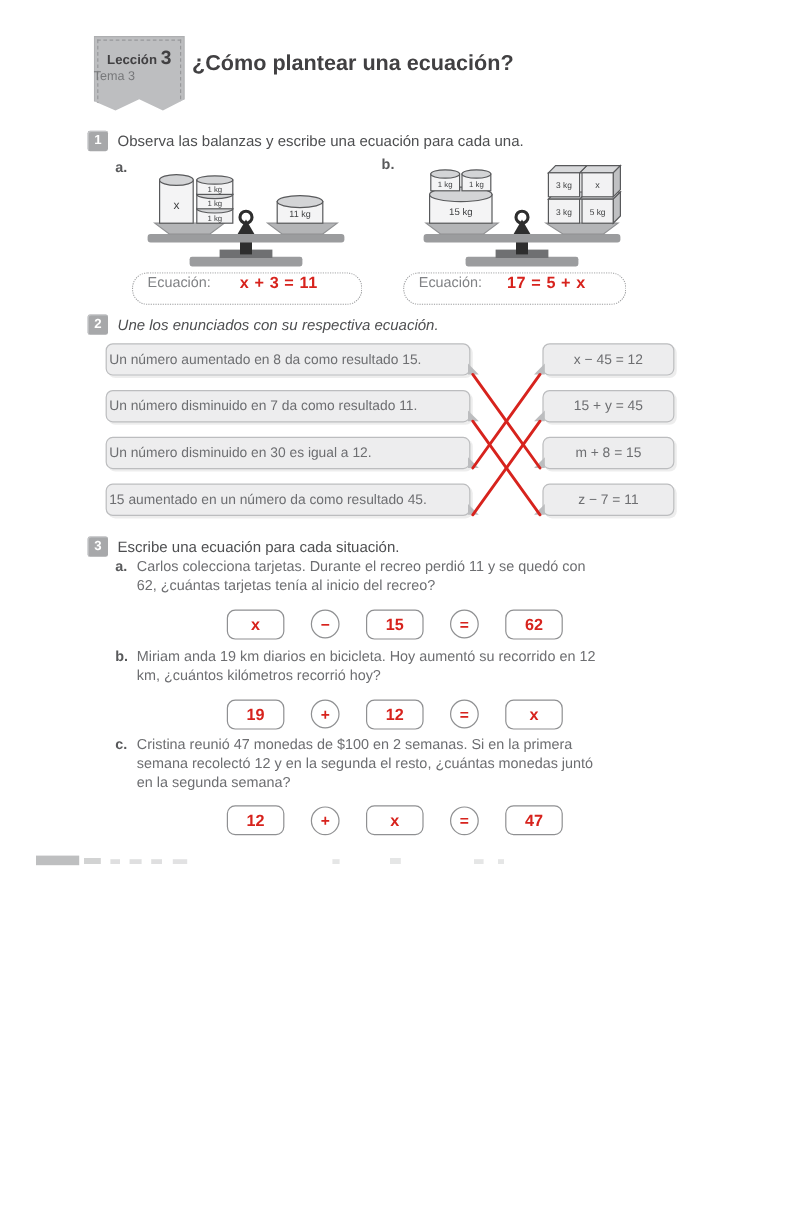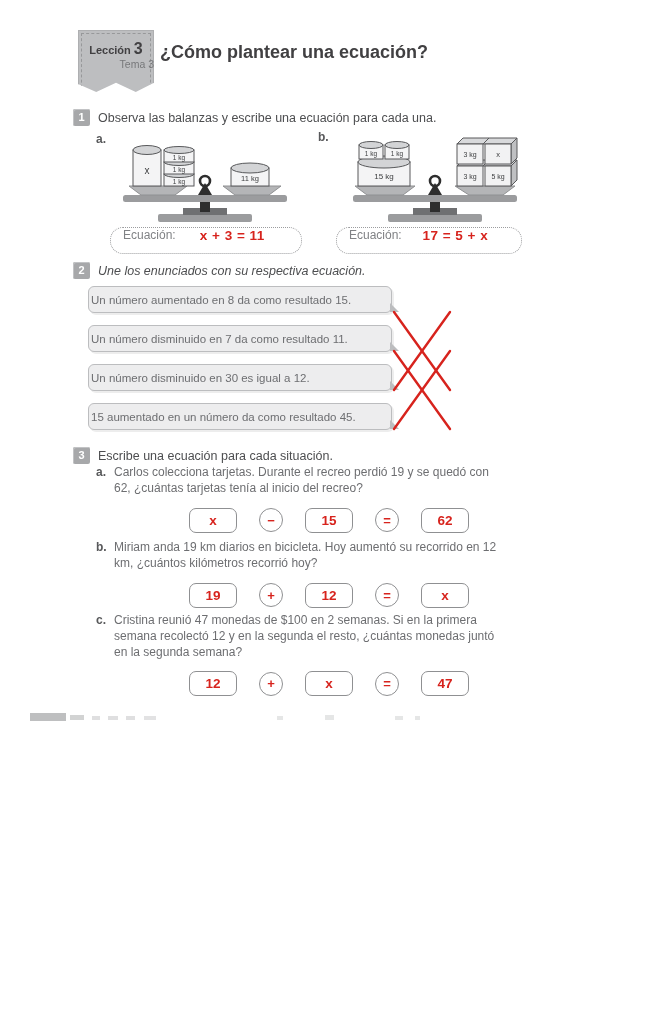--- a/index.html
+++ b/index.html
@@ -8,21 +8,21 @@
 
   
   .ribbon { position:absolute; left:78px; top:30px; width:76px; height:66px;
     background:#bdbec0;
     clip-path:polygon(0 0,100% 0,100% 80%,76% 94%,50% 80%,24% 94%,0 82%);
     box-shadow:inset 0 0 0 1px #aeafb1; }
   .ribbon-inner { position:absolute; inset:3px; border:1px dashed #97989a; border-bottom:none; }
   .ribbon-line1 { position:absolute; top:10px; width:100%; text-align:center;
     font-size:11px; font-weight:bold; color:#414042; }
   .ribbon-line1 .big3 { font-size:16px; }
-  .ribbon-line2 { position:absolute; top:28px; width:100%; text-align:right;
+  .ribbon-line2 { position:absolute; top:28px; width:100%; text-align:left;
     font-size:10.5px; color:#77787a; }
   .title { position:absolute; left:160px; top:42px; width:420px; text-align:left;
     font-size:18px; font-weight:bold; color:#414042; }
 
   
   .numbadge { position:absolute; width:17px; height:17px; background:#a7a8aa;
     color:#fff; font-size:11px; font-weight:bold; text-align:center; line-height:17px;
     border-radius:2px; box-shadow:inset 1px 1px 0 #c2c3c5; }
   .instr { position:absolute; font-size:12.5px; color:#4d4e50; }
 
@@ -188,33 +188,39 @@
 
   <div class="numbadge" style="left:73px; top:262px;">2</div>
   <div class="instr" style="left:98px; top:264px;font-style:italic;">Une los enunciados con su respectiva ecuación.</div>
 
   <div class="stmt-col" id="stmt-col">
       <div class="stmt">Un número aumentado en 8 da como resultado 15.</div>
       <div class="stmt">Un número disminuido en 7 da como resultado 11.</div>
       <div class="stmt">Un número disminuido en 30 es igual a 12.</div>
       <div class="stmt">15 aumentado en un número da como resultado 45.</div>
     </div>
+  <div class="eq-col" id="eq-col">
+      <div class="eqitem">x − 45 = 12</div>
+      <div class="eqitem">15 + y = 45</div>
+      <div class="eqitem">m + 8 = 15</div>
+      <div class="eqitem">z − 7 = 11</div>
+    </div>
   <svg class="matchsvg" id="match-lines" viewBox="0 0 60 160">
       <line x1="2" y1="26" x2="58" y2="104" stroke="#d7231d" stroke-width="2.4" stroke-linecap="round"></line>
       <line x1="2" y1="65" x2="58" y2="143" stroke="#d7231d" stroke-width="2.4" stroke-linecap="round"></line>
       <line x1="2" y1="104" x2="58" y2="26" stroke="#d7231d" stroke-width="2.4" stroke-linecap="round"></line>
       <line x1="2" y1="143" x2="58" y2="65" stroke="#d7231d" stroke-width="2.4" stroke-linecap="round"></line>
     </svg>
 
   <div class="numbadge" style="left:73px; top:447px;">3</div>
   <div class="instr" style="left:98px; top:449px;">Escribe una ecuación para cada situación.</div>
   <div id="problems">
       <div class="prob" style="top: 465px;">
         <span class="pletter">a.</span>
-        <div class="ptext">Carlos colecciona tarjetas. Durante el recreo perdió 19 y se quedó con 62, ¿cuántas tarjetas tenía al inicio del recreo?</div>
+        <div class="ptext">Carlos colecciona tarjetas. Durante el recreo perdió 11 y se quedó con 62, ¿cuántas tarjetas tenía al inicio del recreo?</div>
         <div class="tokens">
           <div class="tok-box">x</div>
           <div class="tok-op">−</div>
           <div class="tok-box">15</div>
           <div class="tok-op">=</div>
           <div class="tok-box">62</div>
         </div>
       </div>
       <div class="prob" style="top: 540px;">
         <span class="pletter">b.</span>

